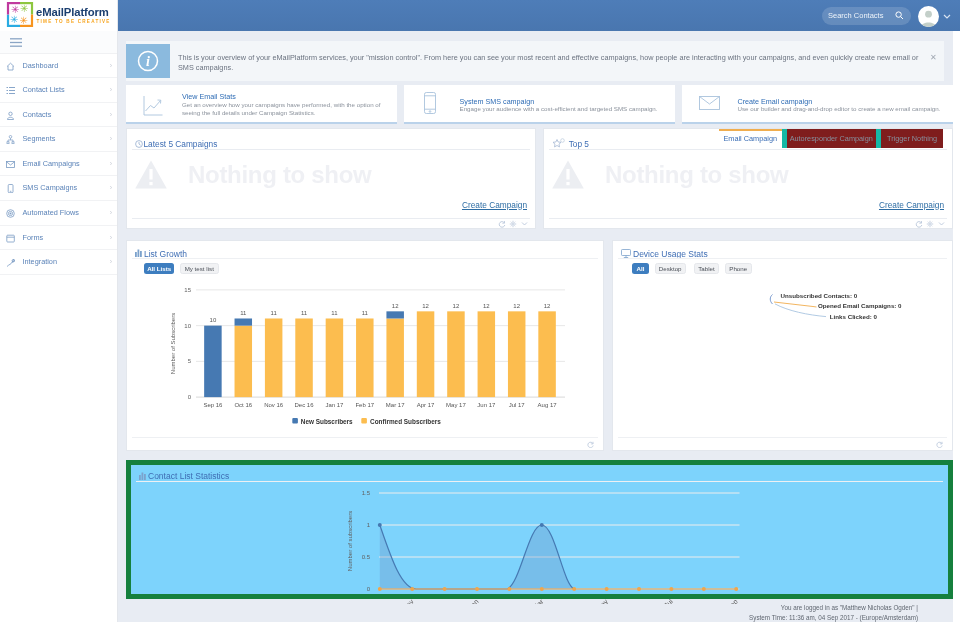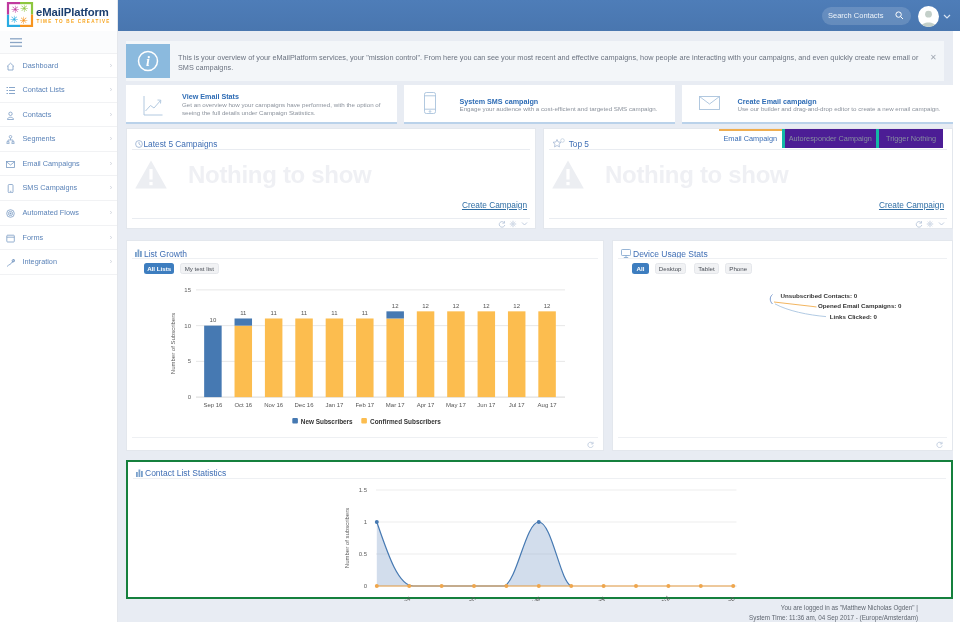--- a/index.html
+++ b/index.html
@@ -14,41 +14,41 @@
 .menuitem{position:relative;width:117px;height:24.6px;border-bottom:1px solid #f1f2f4;color:#5b83b8;font-size:7.3px;line-height:24.6px;padding-left:22.5px;white-space:nowrap}
 .menuitem .chev{position:absolute;right:5px;top:0;color:#c8cdd6;font-size:7px}
 .mico{position:absolute;left:6px;top:8px;width:9px;height:9px;color:#7b9cc4}
 
 #banner{left:126px;top:41px;width:818px;height:40px;background:#f3f6f9}
 #bannericon{left:126px;top:44px;width:44px;height:34px;background:#8bbade}
 #bannertext{left:178px;top:53px;width:750px;color:#6b7380;font-size:7.3px;line-height:9.6px;white-space:nowrap}
 #bannerx{left:930px;top:54px;color:#a0a8b2;font-size:8px;line-height:8px}
 
 .acard{top:85px;height:39px;background:#fff;border-bottom:2px solid #bad2ea}
-.acard .t{position:absolute;left:56px;top:7px;font-size:7.2px;font-weight:bold;color:#2e6cb5}
+.acard .t{position:absolute;left:56px;top:7px;font-size:7.2px;font-weight:normal;color:#2e6cb5}
 .acard .d{position:absolute;left:56px;font-size:6.2px;color:#8b929c;line-height:7.6px;width:212px}
 .acard{position:absolute}
 .at2{top:11.5px !important}
 
 .ccard{top:128px;width:410px;height:100.5px;background:#fff;border:1px solid #e3e7ed}
 .ctitle{position:absolute;left:16.5px;top:9.5px;font-size:8.3px;color:#3f6eb4}
 .chead{position:absolute;left:5px;top:19.5px;right:5px;border-bottom:1px solid #e9ecf1}
 .nts{position:absolute;left:61px;top:34px;font-size:24px;font-weight:bold;color:#eff0f4;letter-spacing:-0.3px;line-height:24px}
 .wtri{position:absolute;left:6.5px;top:29.5px}
 .cclink{position:absolute;right:8px;top:70.5px;font-size:8.3px;color:#2e6da4;text-decoration:underline}
 .cfootline{position:absolute;left:5px;right:5px;top:88.5px;border-top:1px solid #e9ecf1}
 .cficons{position:absolute;right:7px;top:91px}.cficons svg,.sficon svg{display:block}
 
 .tabs{position:absolute;top:0;right:9px;height:19px;font-size:7.3px;display:flex}
-.tab{height:19px;line-height:19px;text-align:center;background:#4c1d95;color:#87919f;border-left:3px solid #14b8a6}
+.tab{height:19px;line-height:19px;text-align:center;background:#7f1d1d;color:#87919f;border-left:5px solid #14b8a6}
 .tab.on{background:#fff;color:#3a6db5;border-top:2px solid #f0ad4e;border-left:none;line-height:16px}
 
 #lgcard{left:126px;top:240px;width:478px;height:211px;background:#fff;border:1px solid #e3e7ed}
 #ducard{left:612px;top:240px;width:341px;height:211px;background:#fff;border:1px solid #e3e7ed}
-#clcard{left:126px;top:459.5px;width:827px;height:139.5px;background:#ffffff;border:2px solid #15803d}
+#clcard{left:126px;top:459.5px;width:827px;height:139.5px;background:#7dd3fc;border:5px solid #15803d}
 .stitle{position:absolute;left:17px;top:7.5px;font-size:8.5px;color:#3f6eb4}
 .shead{position:absolute;left:5px;right:5px;top:17px;border-bottom:1px solid #eef0f3}
 .sico{position:absolute;left:7.5px;top:8px}
 .pill{position:absolute;top:21.5px;height:11.3px;border-radius:2.5px;font-size:6.2px;font-weight:bold;text-align:center;line-height:11.3px}
 .pill.on{background:#3d7dbf;color:#fff}
 .pill.off{background:#f1f2f4;color:#4a4f57;border:1px solid #e5e7eb;line-height:9.3px;font-weight:normal}
 .sfootline{position:absolute;left:5px;right:5px;top:196px;border-top:1px solid #eef0f3}
 .sficon{position:absolute;right:9px;top:200px}
 #rightstrip{left:953px;top:31px;width:7px;height:591px;background:#fff}
 #footer{left:0px;top:603px;width:918px;text-align:right;font-size:6.3px;color:#5f6670;line-height:9.5px}

